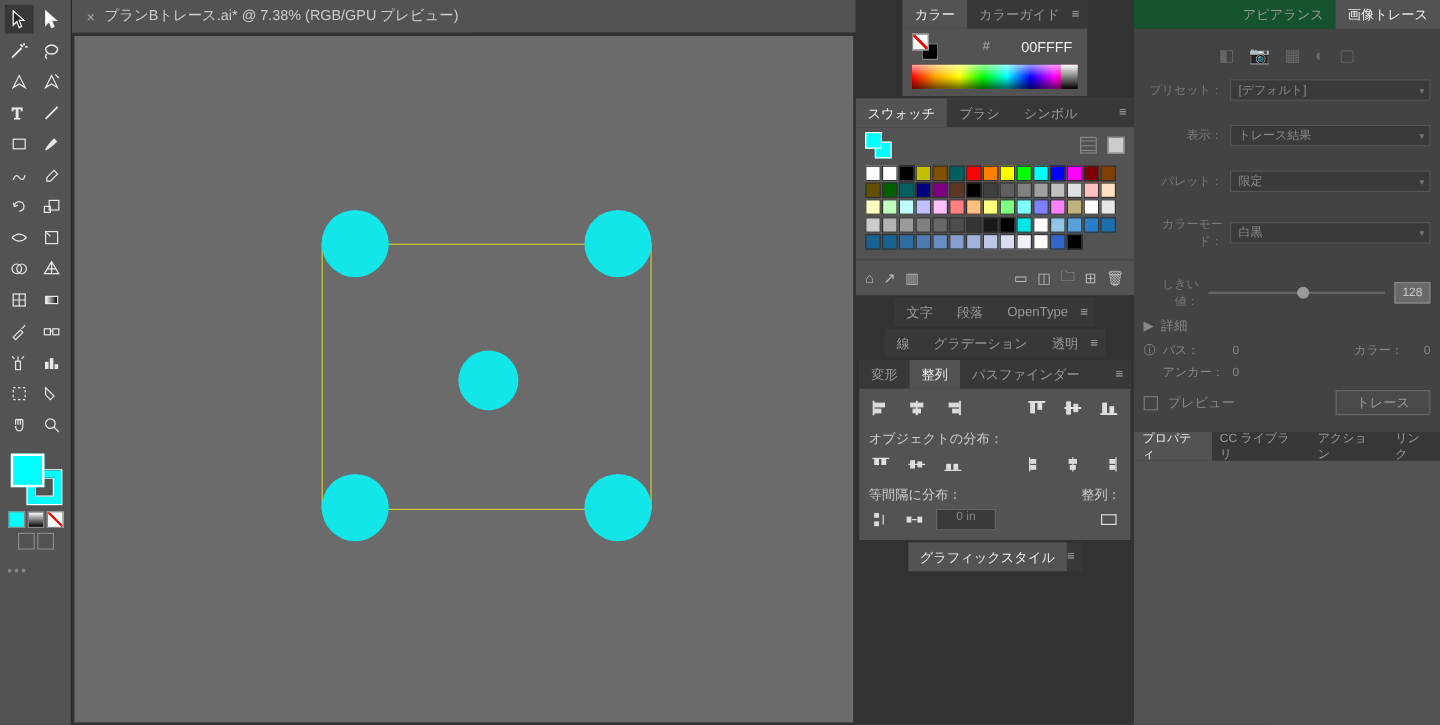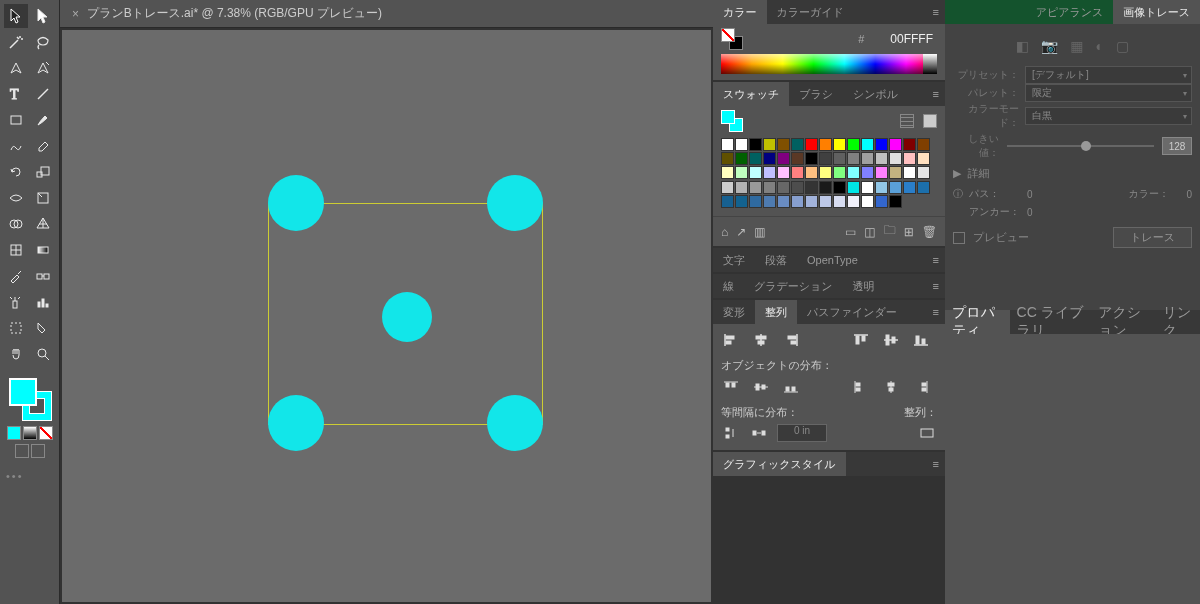--- a/index.html
+++ b/index.html
@@ -57,41 +57,41 @@
 .align-row .gap { width: 30px; }
 .align-ico { width: 20px; height: 16px; display: flex; align-items: center; justify-content: center; cursor: pointer; }
 .align-ico svg { fill: #ddd; stroke: #ddd; }
 .dist-row { display: flex; align-items: center; gap: 8px; }
 .dist-input { width: 50px; height: 18px; background: #3a3a3a; border: 1px solid #666; color: #888; font-size: 10px; text-align: center; }
 .right-col { width: 255px; background: #434343; display: flex; flex-direction: column; }
 .panel-right-tabs { display: flex; align-items: center; background: #14532d; height: 24px; }
 .right-body { padding: 8px; color: #888; font-size: 11px; flex: 1; display: flex; flex-direction: column; }
 .icon-row { display: flex; gap: 12px; justify-content: center; padding: 6px 0 12px 0; color: #666; }
 .icon-row span { cursor: pointer; font-size: 14px; }
-.form-row { display: flex; align-items: center; margin-bottom: 0; gap: 6px; }
+.form-row { display: flex; align-items: center; margin-bottom: 20px; gap: 6px; }
 .form-row .lbl { width: 66px; text-align: right; color: #777; font-size: 10px; }
 .form-row .val { flex: 1; background: #3a3a3a; border: 1px solid #555; height: 18px; padding: 0 6px; display: flex; align-items: center; color: #888; font-size: 10px; position: relative; }
 .form-row .val::after { content: '▾'; position: absolute; right: 4px; color: #777; font-size: 8px; }
 .slider-row { display: flex; align-items: center; gap: 8px; padding: 2px 0; }
 .slider-row .lbl { width: 46px; text-align: right; color: #777; font-size: 10px; }
 .slider-track { flex: 1; height: 2px; background: #666; position: relative; }
 .slider-thumb { position: absolute; top: -4px; width: 10px; height: 10px; border-radius: 50%; background: #999; }
 .slider-hints { display: flex; justify-content: space-between; padding: 0 0 6px 54px; font-size: 9px; color: #666; }
 .num-box { width: 30px; height: 18px; background: #6a6a6a; color: #ccc; font-size: 10px; display: flex; align-items: center; justify-content: center; border: 1px solid #888; }
 .detail-row { display: flex; align-items: center; gap: 6px; padding: 4px 0; color: #888; cursor: pointer; }
 .info-row { display: flex; align-items: center; gap: 4px; padding: 2px 0; color: #888; font-size: 10px; }
 .info-row .i { width: 12px; color: #888; }
 .info-row .k { width: 54px; }
 .info-row .v { width: 30px; }
 .preview-row { display: flex; align-items: center; padding: 6px 0; gap: 8px; }
 .chk { width: 12px; height: 12px; border: 1px solid #777; }
 .trace-btn { margin-left: auto; padding: 2px 16px; background: #4a4a4a; border: 1px solid #666; color: #999; font-size: 11px; cursor: pointer; }
 .bottom-tabs { display: flex; background: #383838; height: 24px; }
-.bottom-tabs .panel-tab { font-size: 14px; padding: 0 7px; }
-.mid-panel { width: 232px; }
+.bottom-tabs .panel-tab { font-size: 10px; padding: 0 7px; }
+.mid-panel { width: 232px; align-items: center; }
 </style>
 </head>
 <body>
 
 <div class="app">
 
   <div class="toolbar">
     <div class="tool-grid">
       <div class="tool-btn active">
           <svg viewBox="0 0 16 16">
@@ -580,20 +580,24 @@
         <span>📷</span>
         <span>▦</span>
         <span>◐</span>
         <span>▢</span>
       </div>
       <div class="form-row">
           <span class="lbl">プリセット：</span>
           <div class="val">[デフォルト]</div>
         </div>
       <div class="form-row">
+          <span class="lbl">表示：</span>
+          <div class="val">トレース結果</div>
+        </div>
+      <div class="form-row">
           <span class="lbl">パレット：</span>
           <div class="val">限定</div>
         </div>
       <div class="form-row">
           <span class="lbl">カラーモード：</span>
           <div class="val">白黒</div>
         </div>
       <div class="slider-row">
         <span class="lbl">しきい値：</span>
         <div class="slider-track">

